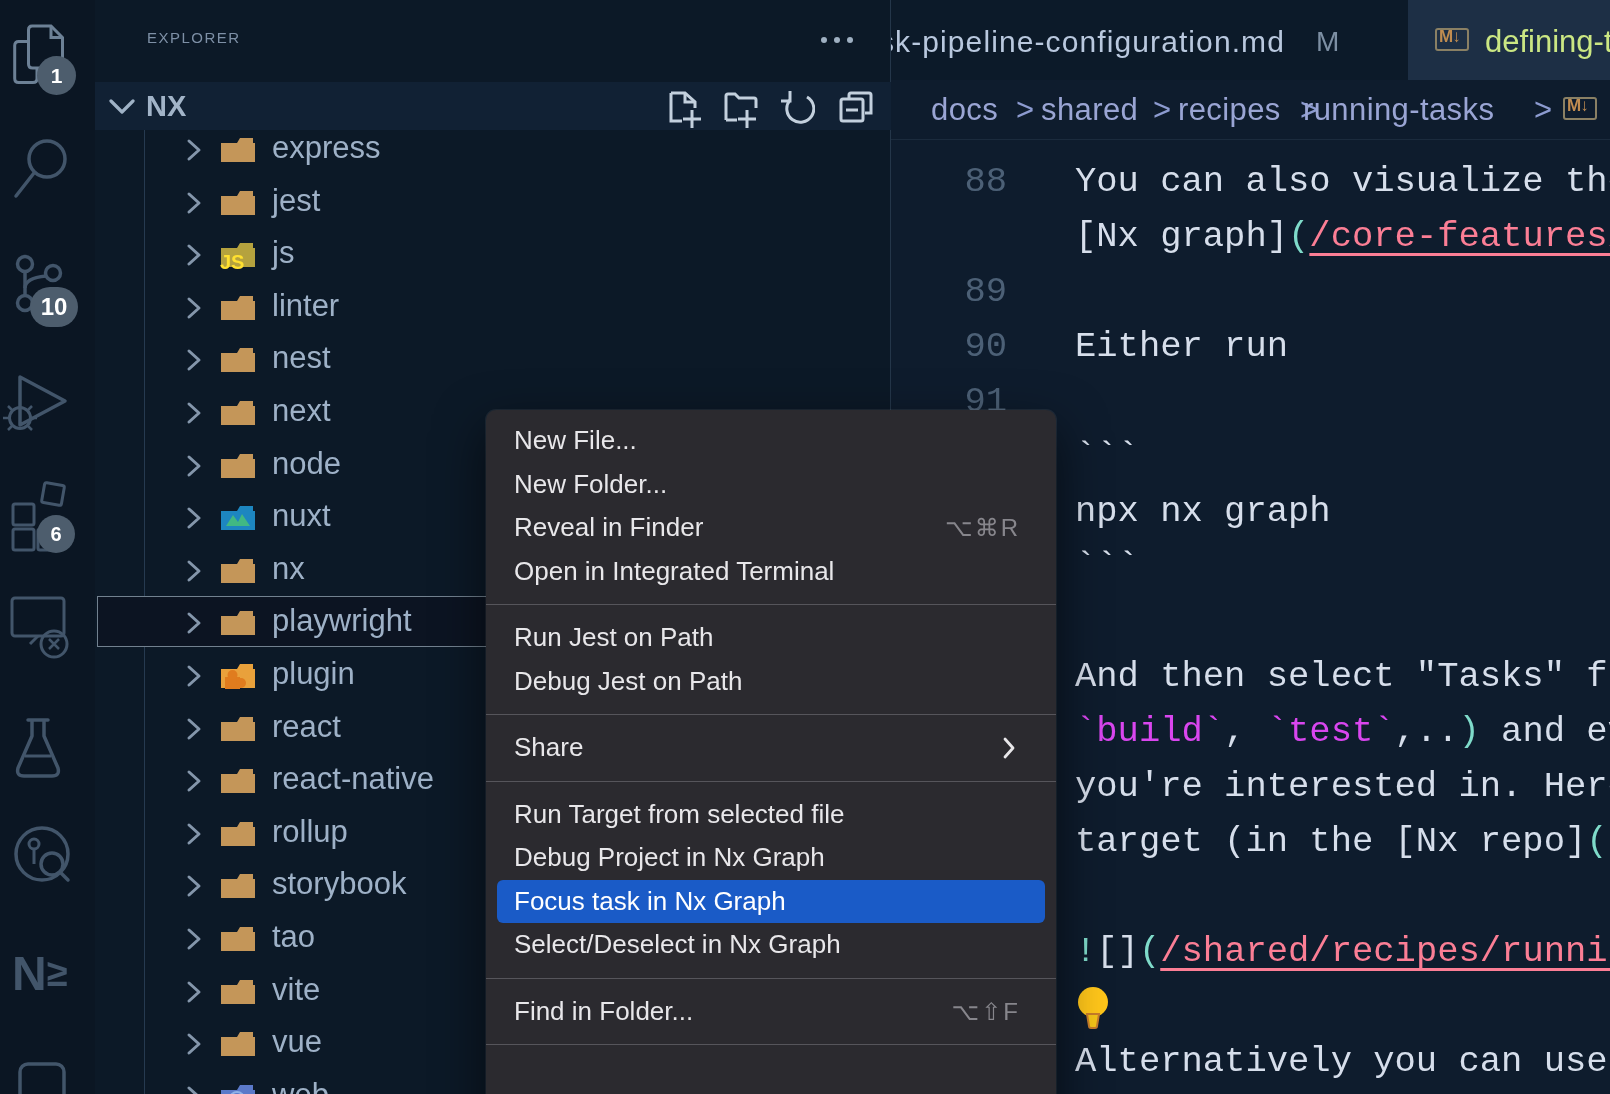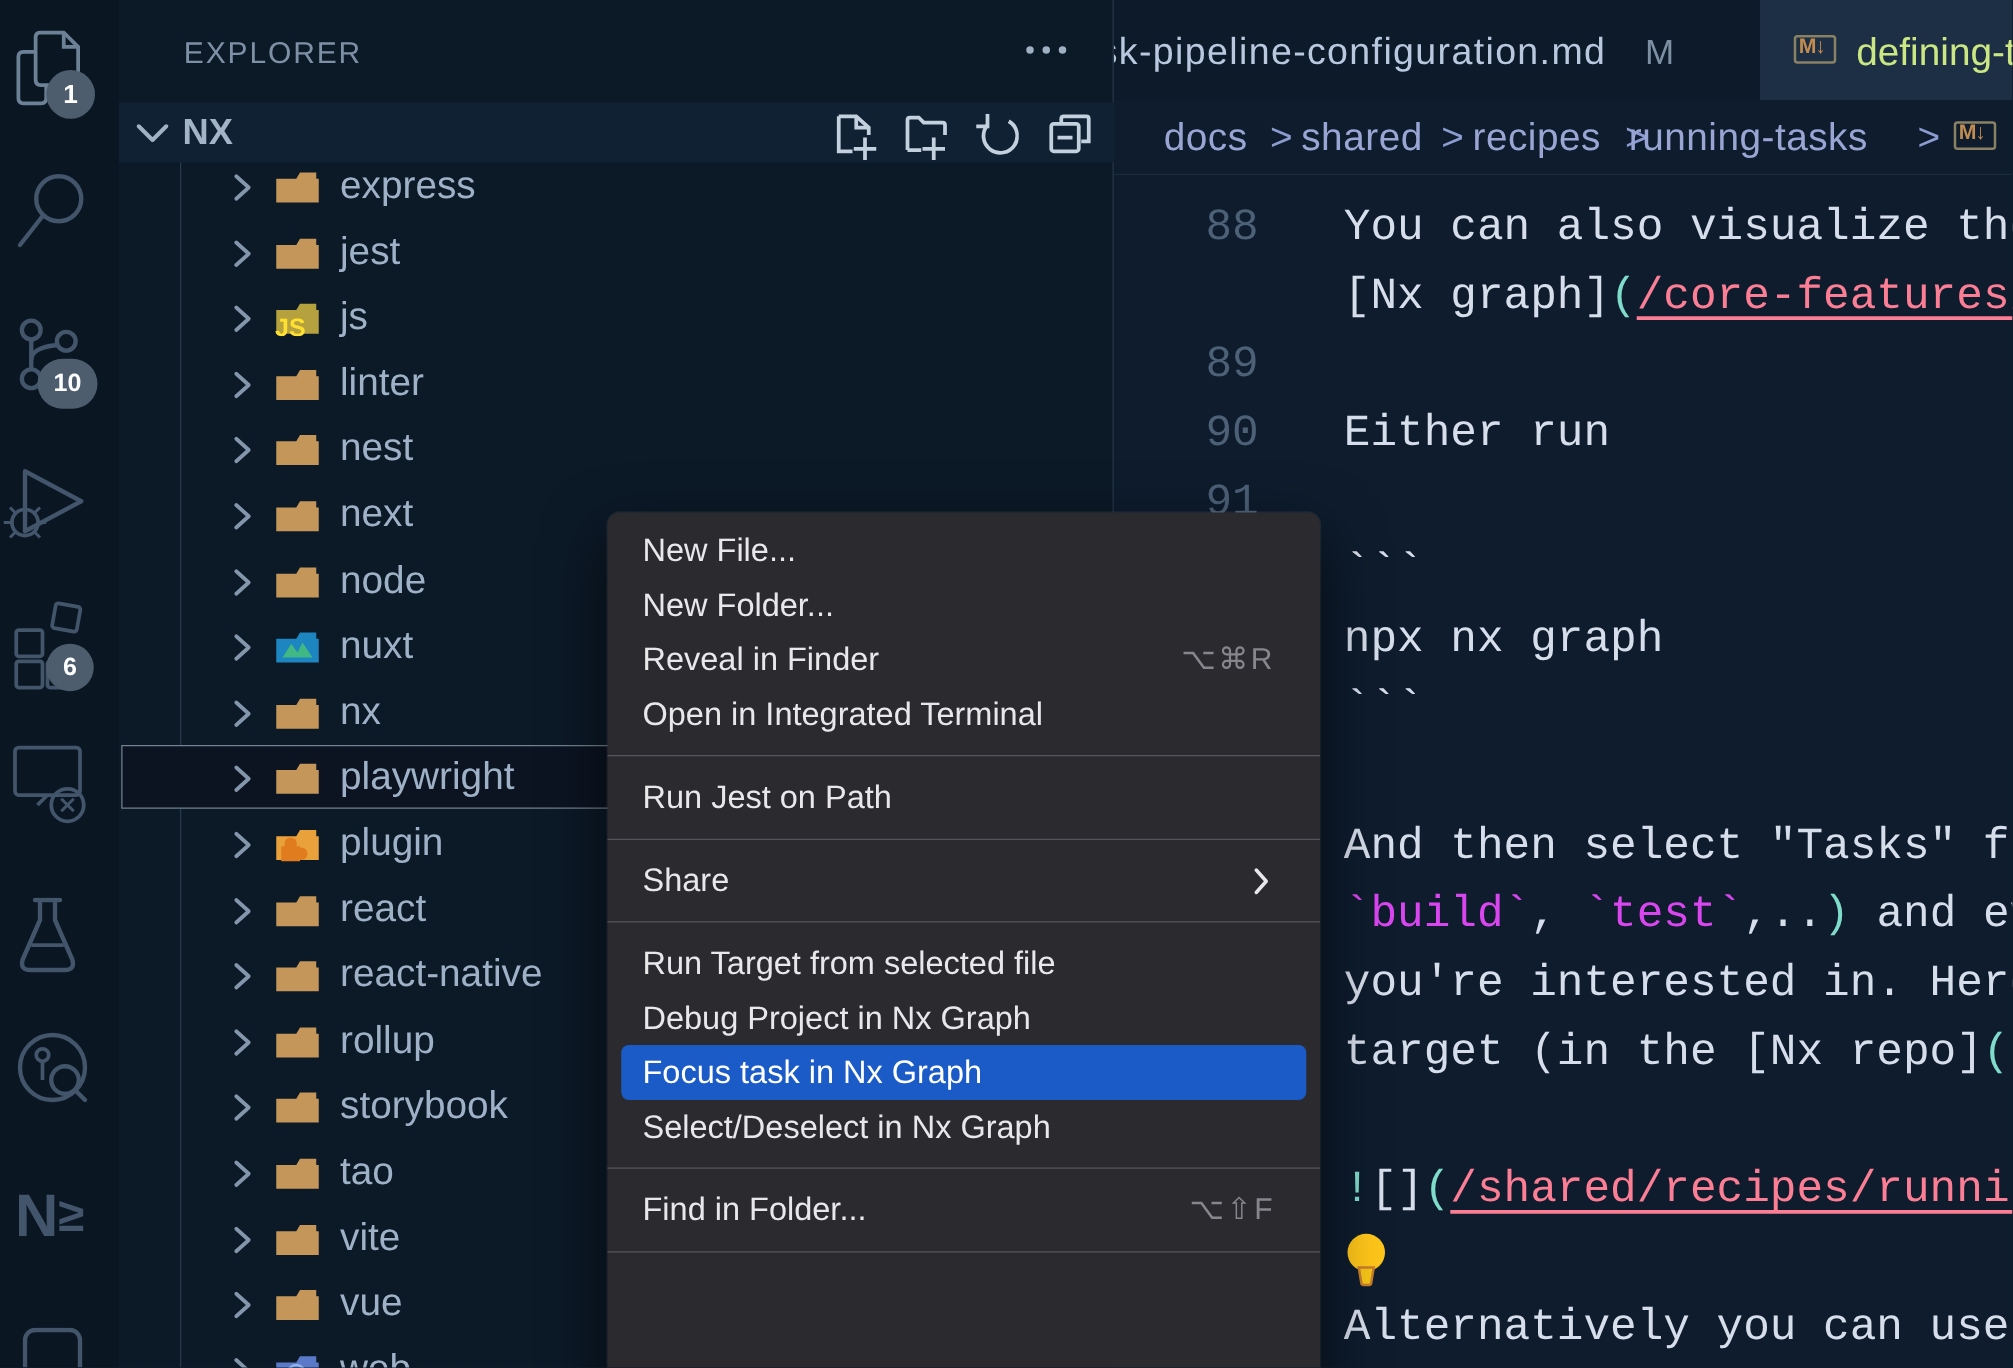--- a/index.html
+++ b/index.html
@@ -24,21 +24,21 @@
   #gutter { position:absolute; left:0; top:154px; width:116px; text-align:right;
             font-family:"Liberation Mono", monospace; font-size:35.5px; line-height:55px; color:#4c6076; white-space:pre; }
   #code { position:absolute; left:184px; top:154px; width:535px; overflow:hidden;
           font-family:"Liberation Mono", monospace; font-size:35.5px; line-height:55px; color:#d6deeb; white-space:pre; }
   .teal { color:#7fdbca; }
   .pink { color:#fb7e95; text-decoration:underline; text-underline-offset:7px; text-decoration-thickness:2.5px; }
   .grn { color:#d946ef; }
 
   
   #sidebar { position:absolute; left:95px; top:0; width:796px; height:1094px; background:#0c1927; z-index:2; border-right:1px solid #243649; }
-  #sbtitle { position:absolute; left:52px; top:29px; font-size:24px; letter-spacing:1.5px; color:#7e90a6; }
+  #sbtitle { position:absolute; left:52px; top:29px; font-size:15px; letter-spacing:1.5px; color:#7e90a6; }
   #nxheader { position:absolute; left:0; top:82px; width:796px; height:48px; background:#112134; }
   #nxlabel { position:absolute; left:51px; top:8px; font-size:29px; font-weight:bold; color:#a2b4c8; }
   #tree { position:absolute; left:0; top:130px; width:796px; height:964px; font-size:31px; color:#9eb1c7; }
   .row { position:absolute; left:0; width:796px; height:52px; }
   .row .chev { position:absolute; left:89px; top:15px; }
   .row .fold { position:absolute; left:125px; top:11px; }
   .row .lbl { position:absolute; left:177px; top:7px; }
   #selrow { position:absolute; left:2px; top:596px; width:794px; height:51px; background:#0c1422; border:1px solid #72818f; }
   #indent { position:absolute; left:49px; top:130px; width:1px; height:964px; background:#263a50; }
 
@@ -349,21 +349,21 @@
 <circle cx="37" cy="25" r="18" fill="none" stroke="#42556a" stroke-width="3.5"></circle>
 <path d="M24 39 L6 62" stroke="#42556a" stroke-width="3.5" stroke-linecap="round"></path>
 </svg>
 <svg class="abs" style="left:10px;top:248px" width="75" height="75" viewBox="0 0 75 75">
 <circle cx="15" cy="16" r="7.5" fill="none" stroke="#42556a" stroke-width="3.5"></circle>
 <circle cx="43" cy="25" r="7.5" fill="none" stroke="#42556a" stroke-width="3.5"></circle>
 <circle cx="15" cy="55" r="7.5" fill="none" stroke="#42556a" stroke-width="3.5"></circle>
 <path d="M15 24 L15 47" stroke="#42556a" stroke-width="3.5"></path>
 <path d="M15 40 Q15 30 36 28" fill="none" stroke="#42556a" stroke-width="3.5"></path>
 </svg>
-<div class="badge" style="left:30px;top:287px;width:48px;height:40px;line-height:40px;font-size:20px;border-radius:20px">10</div>
+<div class="badge" style="left:30px;top:287px;width:48px;height:40px;line-height:40px;font-size:24px;border-radius:20px">10</div>
 <svg class="abs" style="left:10px;top:370px;overflow:visible" width="70" height="70" viewBox="0 0 70 70">
 <path d="M10 7 L55 31 L10 55 Z" fill="none" stroke="#42556a" stroke-width="3.5" stroke-linejoin="round"></path>
 <circle cx="10" cy="48" r="10.5" fill="none" stroke="#42556a" stroke-width="3"></circle>
 <path d="M3 41 L-2 36 M17 41 L22 36 M-1 48 L-7 48 M21 48 L27 48 M3 55 L-2 60 M17 55 L22 60" stroke="#42556a" stroke-width="2.5"></path>
 </svg>
 <svg class="abs" style="left:10px;top:480px" width="70" height="72" viewBox="0 0 70 72">
 <rect x="3" y="24" width="21" height="21" rx="2" fill="none" stroke="#42556a" stroke-width="3"></rect>
 <rect x="3" y="49" width="21" height="21" rx="2" fill="none" stroke="#42556a" stroke-width="3"></rect>
 <rect x="28" y="49" width="21" height="21" rx="2" fill="none" stroke="#42556a" stroke-width="3"></rect>
 <rect x="33" y="4" width="20" height="20" rx="2" fill="none" stroke="#42556a" stroke-width="3" transform="rotate(10 43 14)"></rect>
@@ -392,20 +392,21 @@
 </svg>
 </div>
 
 <div id="menu">
   <div class="mi">New File...</div>
   <div class="mi">New Folder...</div>
   <div class="mi">Reveal in Finder<span class="sc">⌥⌘R</span></div>
   <div class="mi">Open in Integrated Terminal</div>
   <div class="msep"></div>
   <div class="mi">Run Jest on Path</div>
+  <div class="mi">Debug Jest on Path</div>
   <div class="msep"></div>
   <div class="mi">Share<svg style="position:absolute;right:40px;top:11px" width="14" height="22" viewBox="0 0 14 22">
         <path d="M3 2 L11 11 L3 20" fill="none" stroke="#e8e7ea" stroke-width="2.8" stroke-linecap="round" stroke-linejoin="round"></path>
       </svg></div>
   <div class="msep"></div>
   <div class="mi">Run Target from selected file</div>
   <div class="mi">Debug Project in Nx Graph</div>
   <div class="mi sel">Focus task in Nx Graph</div>
   <div class="mi">Select/Deselect in Nx Graph</div>
   <div class="msep"></div>

